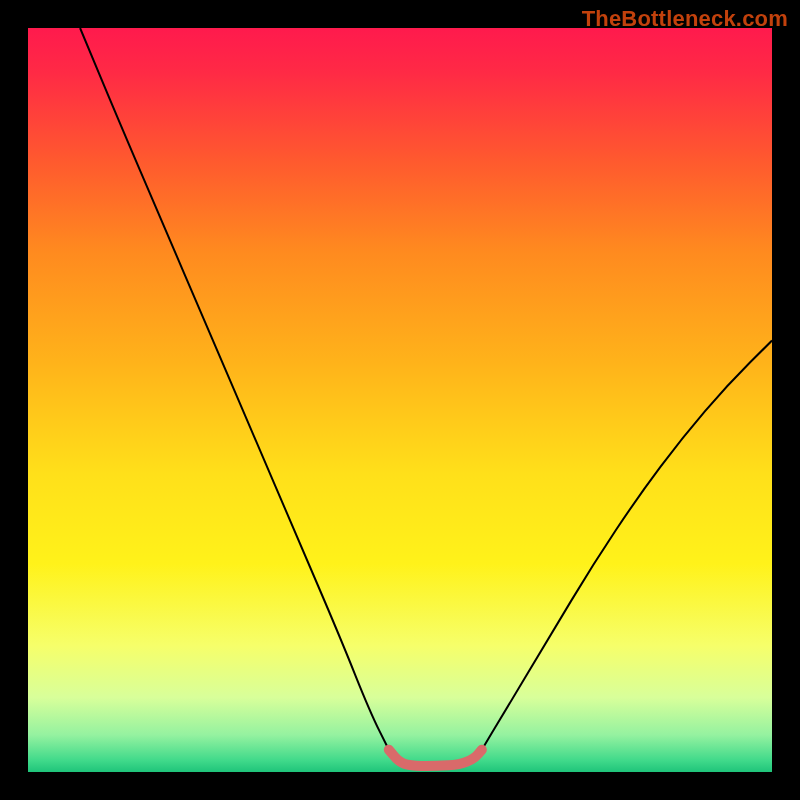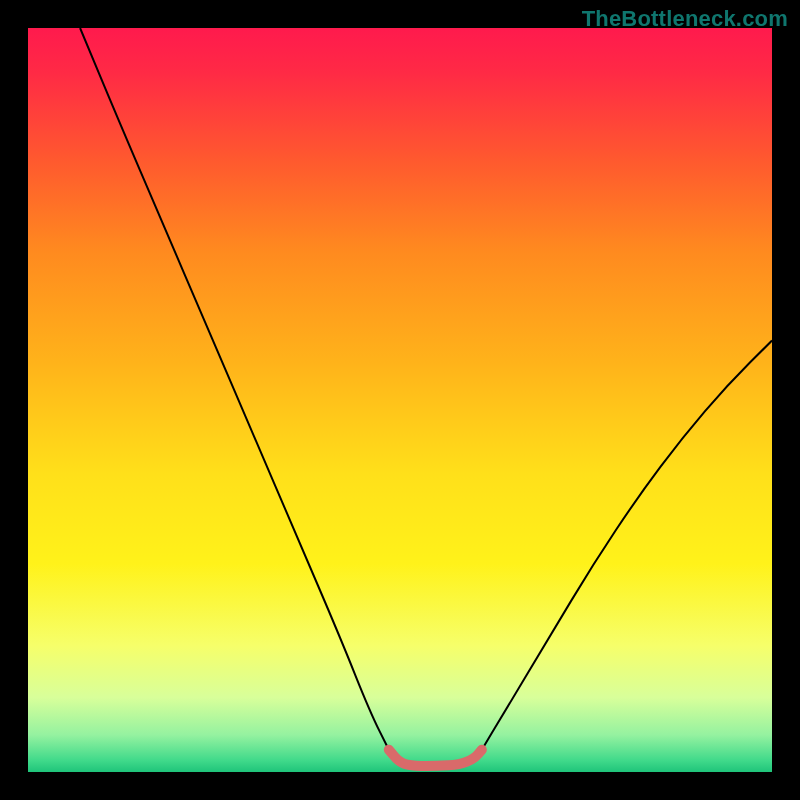--- a/index.html
+++ b/index.html
@@ -14,21 +14,21 @@
   .frame {
     position: relative;
     width: 800px;
     height: 800px;
     background: #000;
   }
   .watermark {
     position: absolute;
     top: 6px;
     right: 12px;
-    color: #0f766e;
+    color: #c2410c;
     font-size: 22px;
     font-weight: 600;
     letter-spacing: 0.2px;
     z-index: 20;
   }
   .plot {
     position: absolute;
     left: 28px;
     top: 28px;
     width: 744px;

